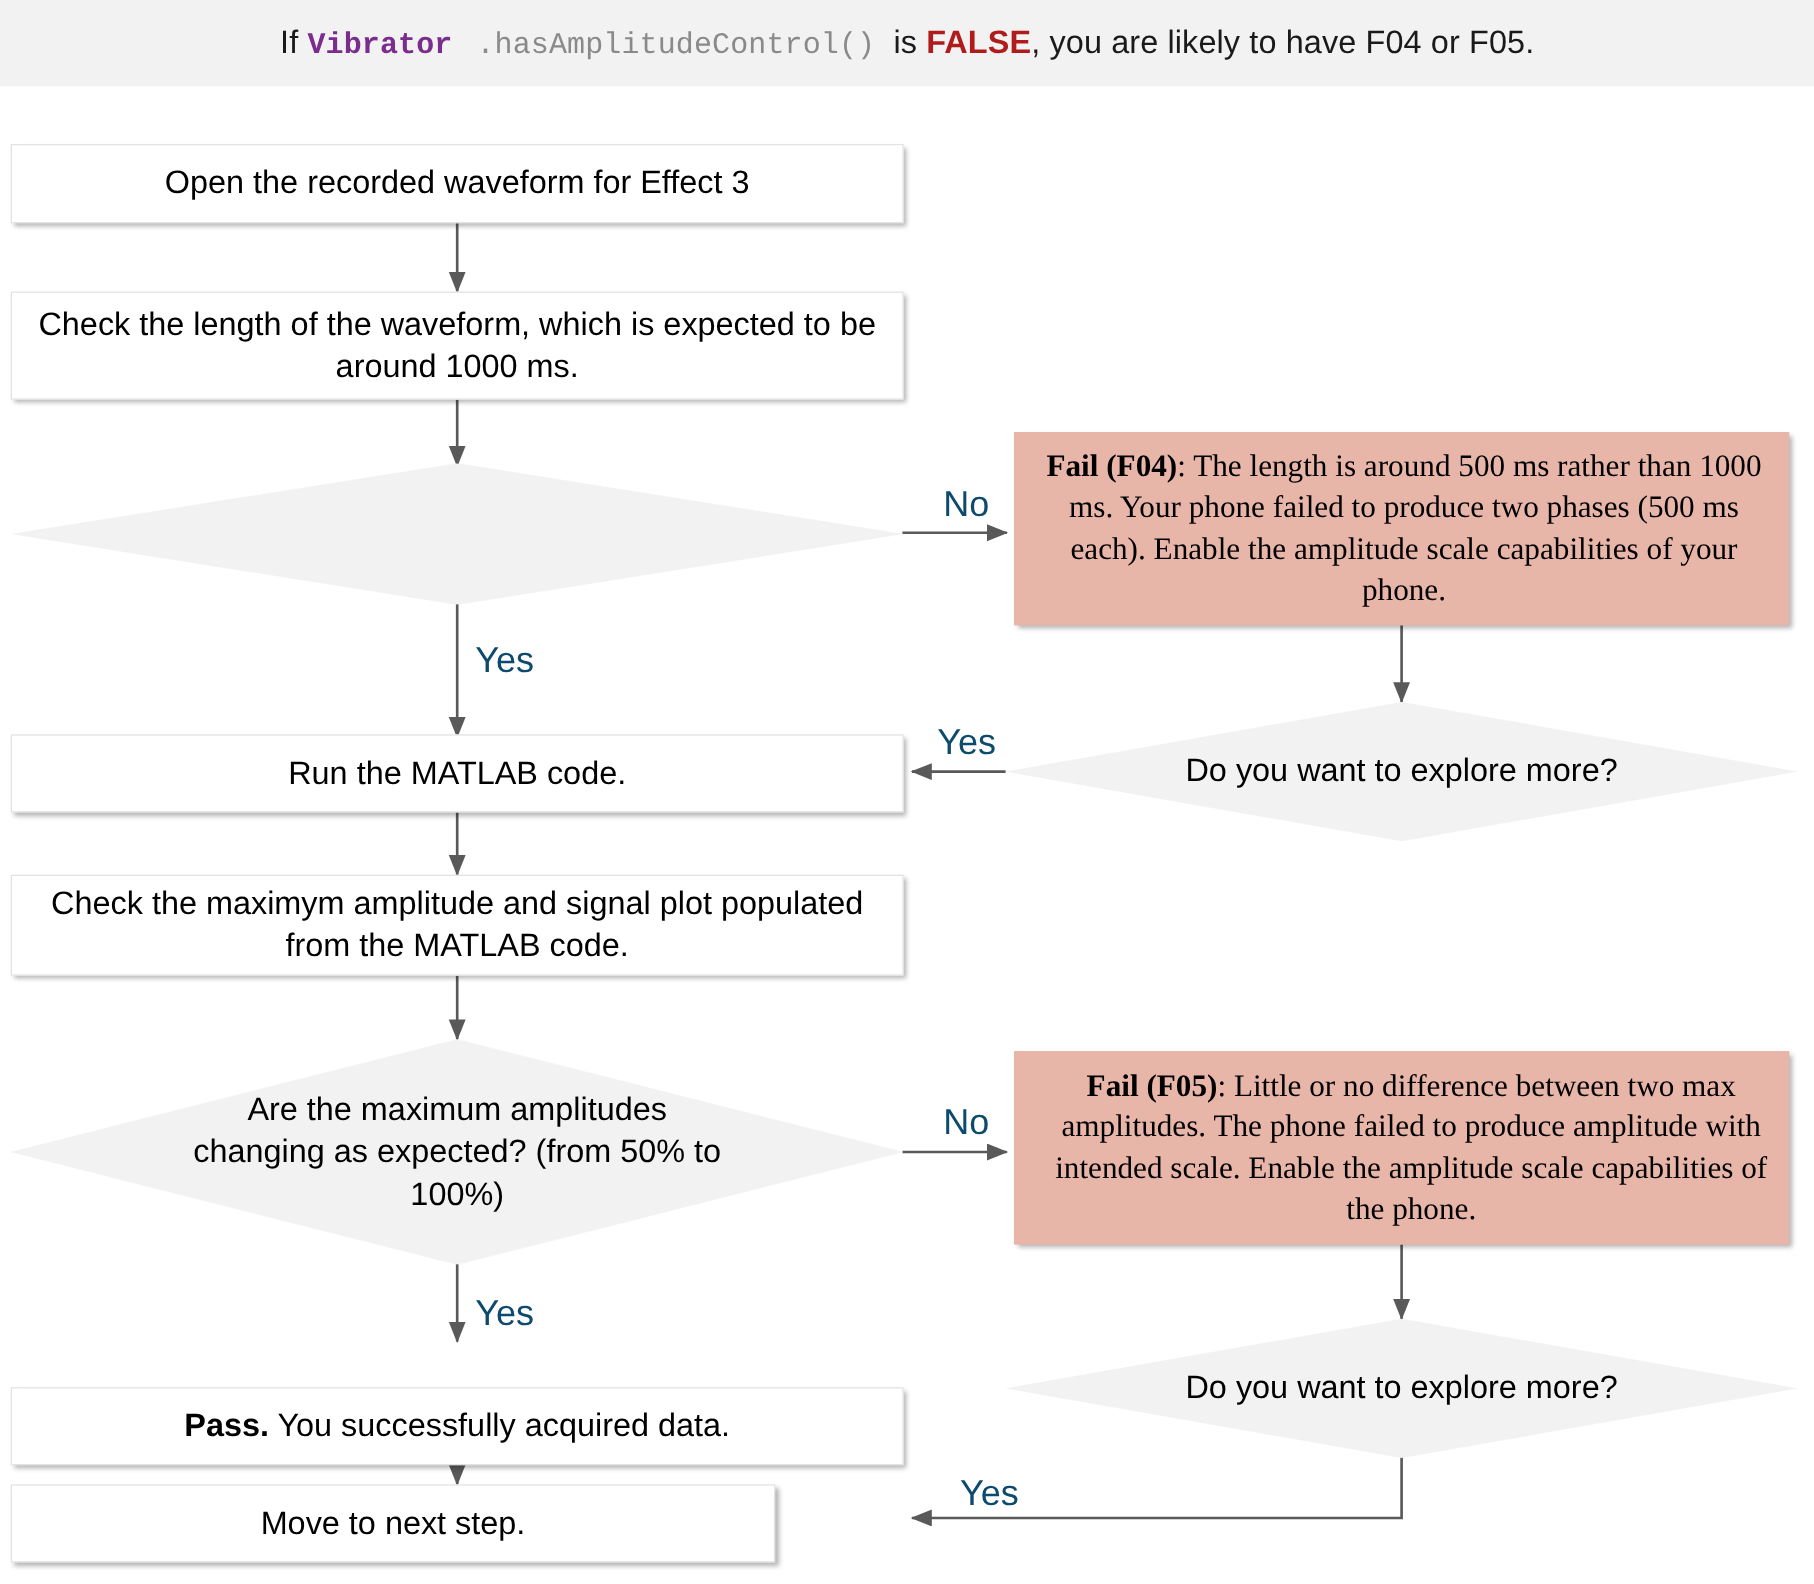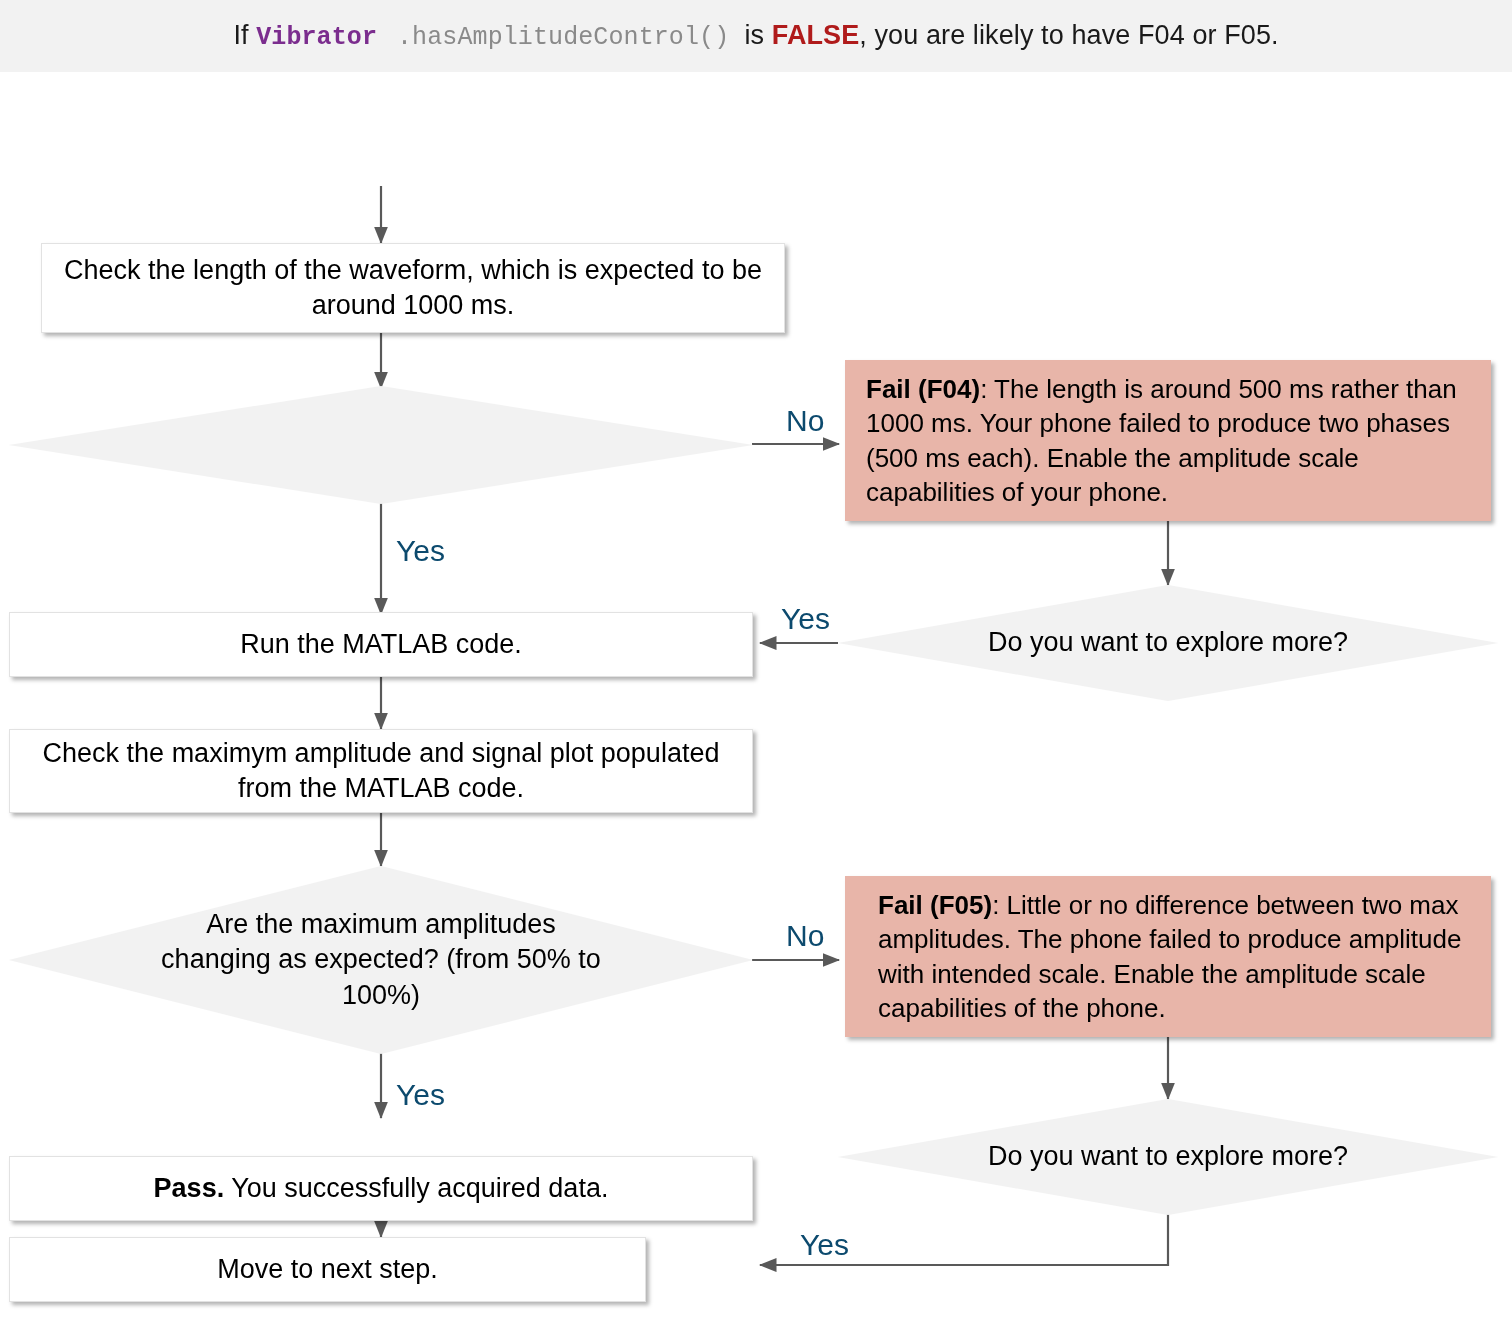--- a/index.html
+++ b/index.html
@@ -79,23 +79,24 @@
     padding: 6px 14px;
   }
 
   .fail {
     background: #e8b5a9;
     border: 1px solid #e8b5a9;
     box-shadow: 3px 3px 4px rgba(0,0,0,0.30);
     font-size: 26px;
     color: #000000;
     line-height: 1.32;
-    text-align: left;
+    text-align: center;
     justify-content: flex-start;
     padding: 10px 16px 10px 20px;
+    font-family: Liberation Serif, serif;
   }
 
   .decision {
     background: transparent;
     border: none;
     box-shadow: none;
     font-size: 27px;
     color: #000000;
     line-height: 1.32;
   }
@@ -161,22 +162,25 @@
       <path d="M381,1053 L381,1118"></path>
 
       <path d="M1168,1037 L1168,1099"></path>
 
       <path d="M1168,1213 L1168,1265 L760,1265"></path>
 
       <path d="M381,1183 L381,1237"></path>
     </g>
   </svg>
 
-
-  <div class="node process" style="left:9px; top:243px; width:744px; height:90px;margin-left:32px;">
+  <div class="node process" style="left:9px; top:120px; width:744px; height:66px;">
+    <span>Open the recorded waveform for Effect 3</span>
+  </div>
+
+  <div class="node process" style="left:9px; top:243px; width:744px; height:90px;">
     <span>Check the length of the waveform, which is expected to be around 1000 ms.</span>
   </div>
 
   <div class="node decision" style="left:9px; top:386px; width:744px; height:118px;">
     <div class="diamond-bg"></div>
   </div>
 
   <div class="node fail" style="left:845px; top:360px; width:646px; height:161px;">
     <div>
       <b>Fail (F04)</b><span>: The length is around 500 ms rather than 1000 ms. Your phone failed to produce two phases (500 ms each). Enable the amplitude scale capabilities of your phone.</span>

